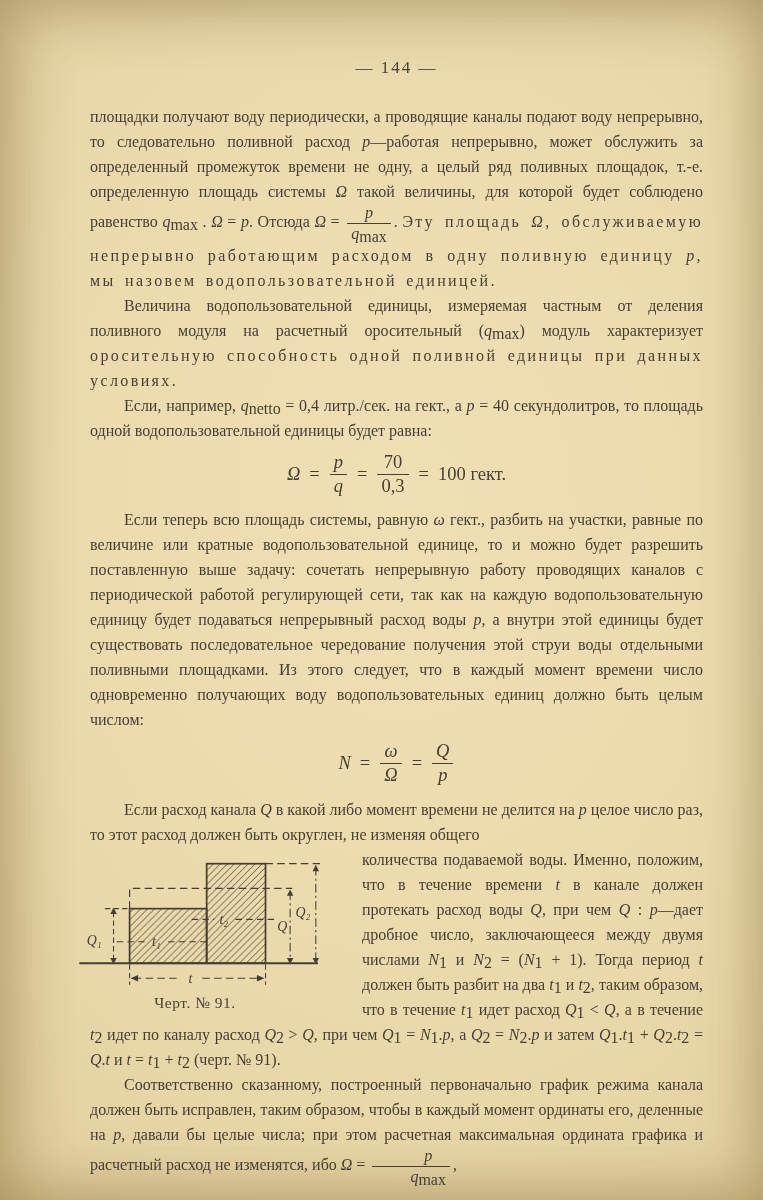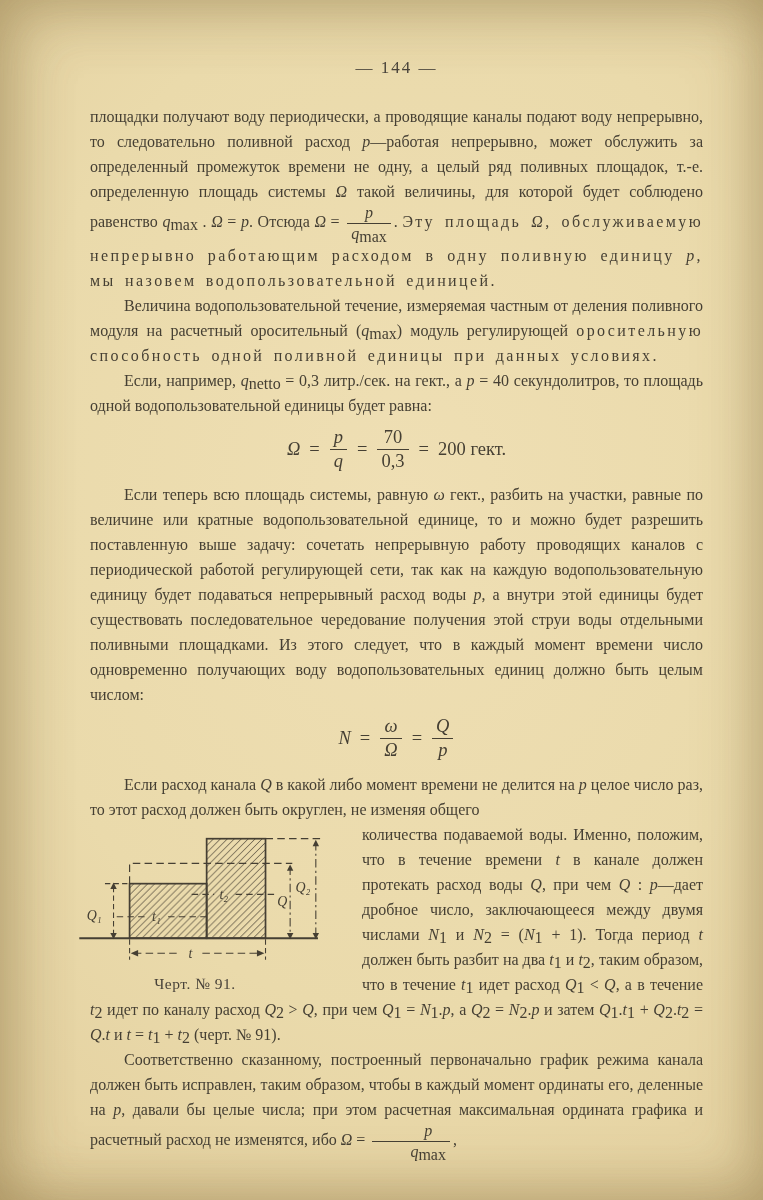--- a/index.html
+++ b/index.html
@@ -21,52 +21,52 @@
   .seg-g{letter-spacing:2.4px;word-spacing:3px;}
   .seg-gi{letter-spacing:2.4px;font-style:italic;}
   .frac{display:inline-block;text-align:center;vertical-align:middle;line-height:1.12;margin:0 3px;}
   .frac .num{display:block;border-bottom:1px solid #453f33;padding:0 4px 1px;}
   .frac .den{display:block;padding:1px 4px 0;text-align:center;}
   .eq{display:flex;justify-content:center;align-items:center;gap:9px;font-size:18.5px;margin:9px 0 11px;color:#453f33;}
   .eq .it{font-style:italic;}
   .eq .up{font-style:normal;}
   .eq .frac{margin:0 1px;}
   .figure{float:left;width:268px;margin:6px 16px 2px -12px;}
-  .figcaption{text-align:center;font-size:15.5px;margin-top:6px;padding-right:34px;letter-spacing:.5px;color:#49433a;}
+  .figcaption{text-align:center;font-size:15.5px;padding-right:34px;letter-spacing:.5px;color:#49433a;}
   .clear{clear:both;}
   svg text{font-family:"Liberation Serif","DejaVu Serif",serif;}
 </style>
 </head>
 <body>
 
 <div class="page">
   <div class="content">
 
     <div class="pagenum">— 144 —</div>
 
     <p class="body"><span class="seg-n">площадки получают воду периодически, а проводящие каналы подают воду непрерывно, то следовательно поливной расход </span><span class="seg-i">p</span><span class="seg-n">—работая непрерывно, может обслужить за определенный промежуток времени не одну, а целый ряд поливных площадок, т.-е. определенную площадь системы </span><span class="seg-i">Ω</span><span class="seg-n"> такой величины, для которой будет соблюдено равенство </span><span class="seg-i">q</span><sub class="seg-s">max</sub><span class="seg-n"> . </span><span class="seg-i">Ω</span><span class="seg-n"> = </span><span class="seg-i">p</span><span class="seg-n">. Отсюда </span><span class="seg-i">Ω</span><span class="seg-n"> = </span><span class="frac"><span class="num"><span class="seg-i">p</span></span><span class="den"><span class="seg-i">q</span><sub class="seg-s">max</sub></span></span><span class="seg-n">. </span><span class="seg-g">Эту площадь </span><span class="seg-gi">Ω</span><span class="seg-g">, обслуживаемую непрерывно работающим расходом в одну поливную единицу </span><span class="seg-gi">p</span><span class="seg-g">, мы назовем водопользовательной единицей.</span></p>
 
-    <p class="body ind"><span class="seg-n">Величина водопользовательной течение, измеряемая частным от деления поливного модуля на расчетный оросительный (</span><span class="seg-i">q</span><sub class="seg-s">max</sub><span class="seg-n">) модуль регулирующей </span><span class="seg-g">оросительную способность одной поливной единицы при данных условиях.</span></p>
+    <p class="body ind"><span class="seg-n">Величина водопользовательной единицы, измеряемая частным от деления поливного модуля на расчетный оросительный (</span><span class="seg-i">q</span><sub class="seg-s">max</sub><span class="seg-n">) модуль характеризует </span><span class="seg-g">оросительную способность одной поливной единицы при данных условиях.</span></p>
 
-    <p class="body ind"><span class="seg-n">Если, например, </span><span class="seg-i">q</span><sub class="seg-s">netto</sub><span class="seg-n"> = 0,3 литр./сек. на гект., а </span><span class="seg-i">p</span><span class="seg-n"> = 40 секундолитров, то площадь одной водопользовательной единицы будет равна:</span></p>
+    <p class="body ind"><span class="seg-n">Если, например, </span><span class="seg-i">q</span><sub class="seg-s">netto</sub><span class="seg-n"> = 0,4 литр./сек. на гект., а </span><span class="seg-i">p</span><span class="seg-n"> = 40 секундолитров, то площадь одной водопользовательной единицы будет равна:</span></p>
 
     <div class="eq">
       <span class="it">Ω</span>
       <span class="up">=</span>
       <span class="frac it">
         <span class="num">p</span>
         <span class="den">q</span>
       </span>
       <span class="up">=</span>
       <span class="frac up">
         <span class="num">70</span>
         <span class="den">0,3</span>
       </span>
       <span class="up">=</span>
-      <span class="up">200 гект.</span>
+      <span class="up">100 гект.</span>
     </div>
 
     <p class="body ind"><span class="seg-n">Если теперь всю площадь системы, равную </span><span class="seg-i">ω</span><span class="seg-n"> гект., разбить на участки, равные по величине или кратные водопользовательной единице, то и можно будет разрешить поставленную выше задачу: сочетать непрерывную работу проводящих каналов с периодической работой регулирующей сети, так как на каждую водопользовательную единицу будет подаваться непрерывный расход воды </span><span class="seg-i">p</span><span class="seg-n">, а внутри этой единицы будет существовать последовательное чередование получения этой струи воды отдельными поливными площадками. Из этого следует, что в каждый момент времени число одновременно получающих воду водопользовательных единиц должно быть целым числом:</span></p>
 
     <div class="eq">
       <span class="it">N</span>
       <span class="up">=</span>
       <span class="frac it">
         <span class="num">ω</span>
         <span class="den">Ω</span>

